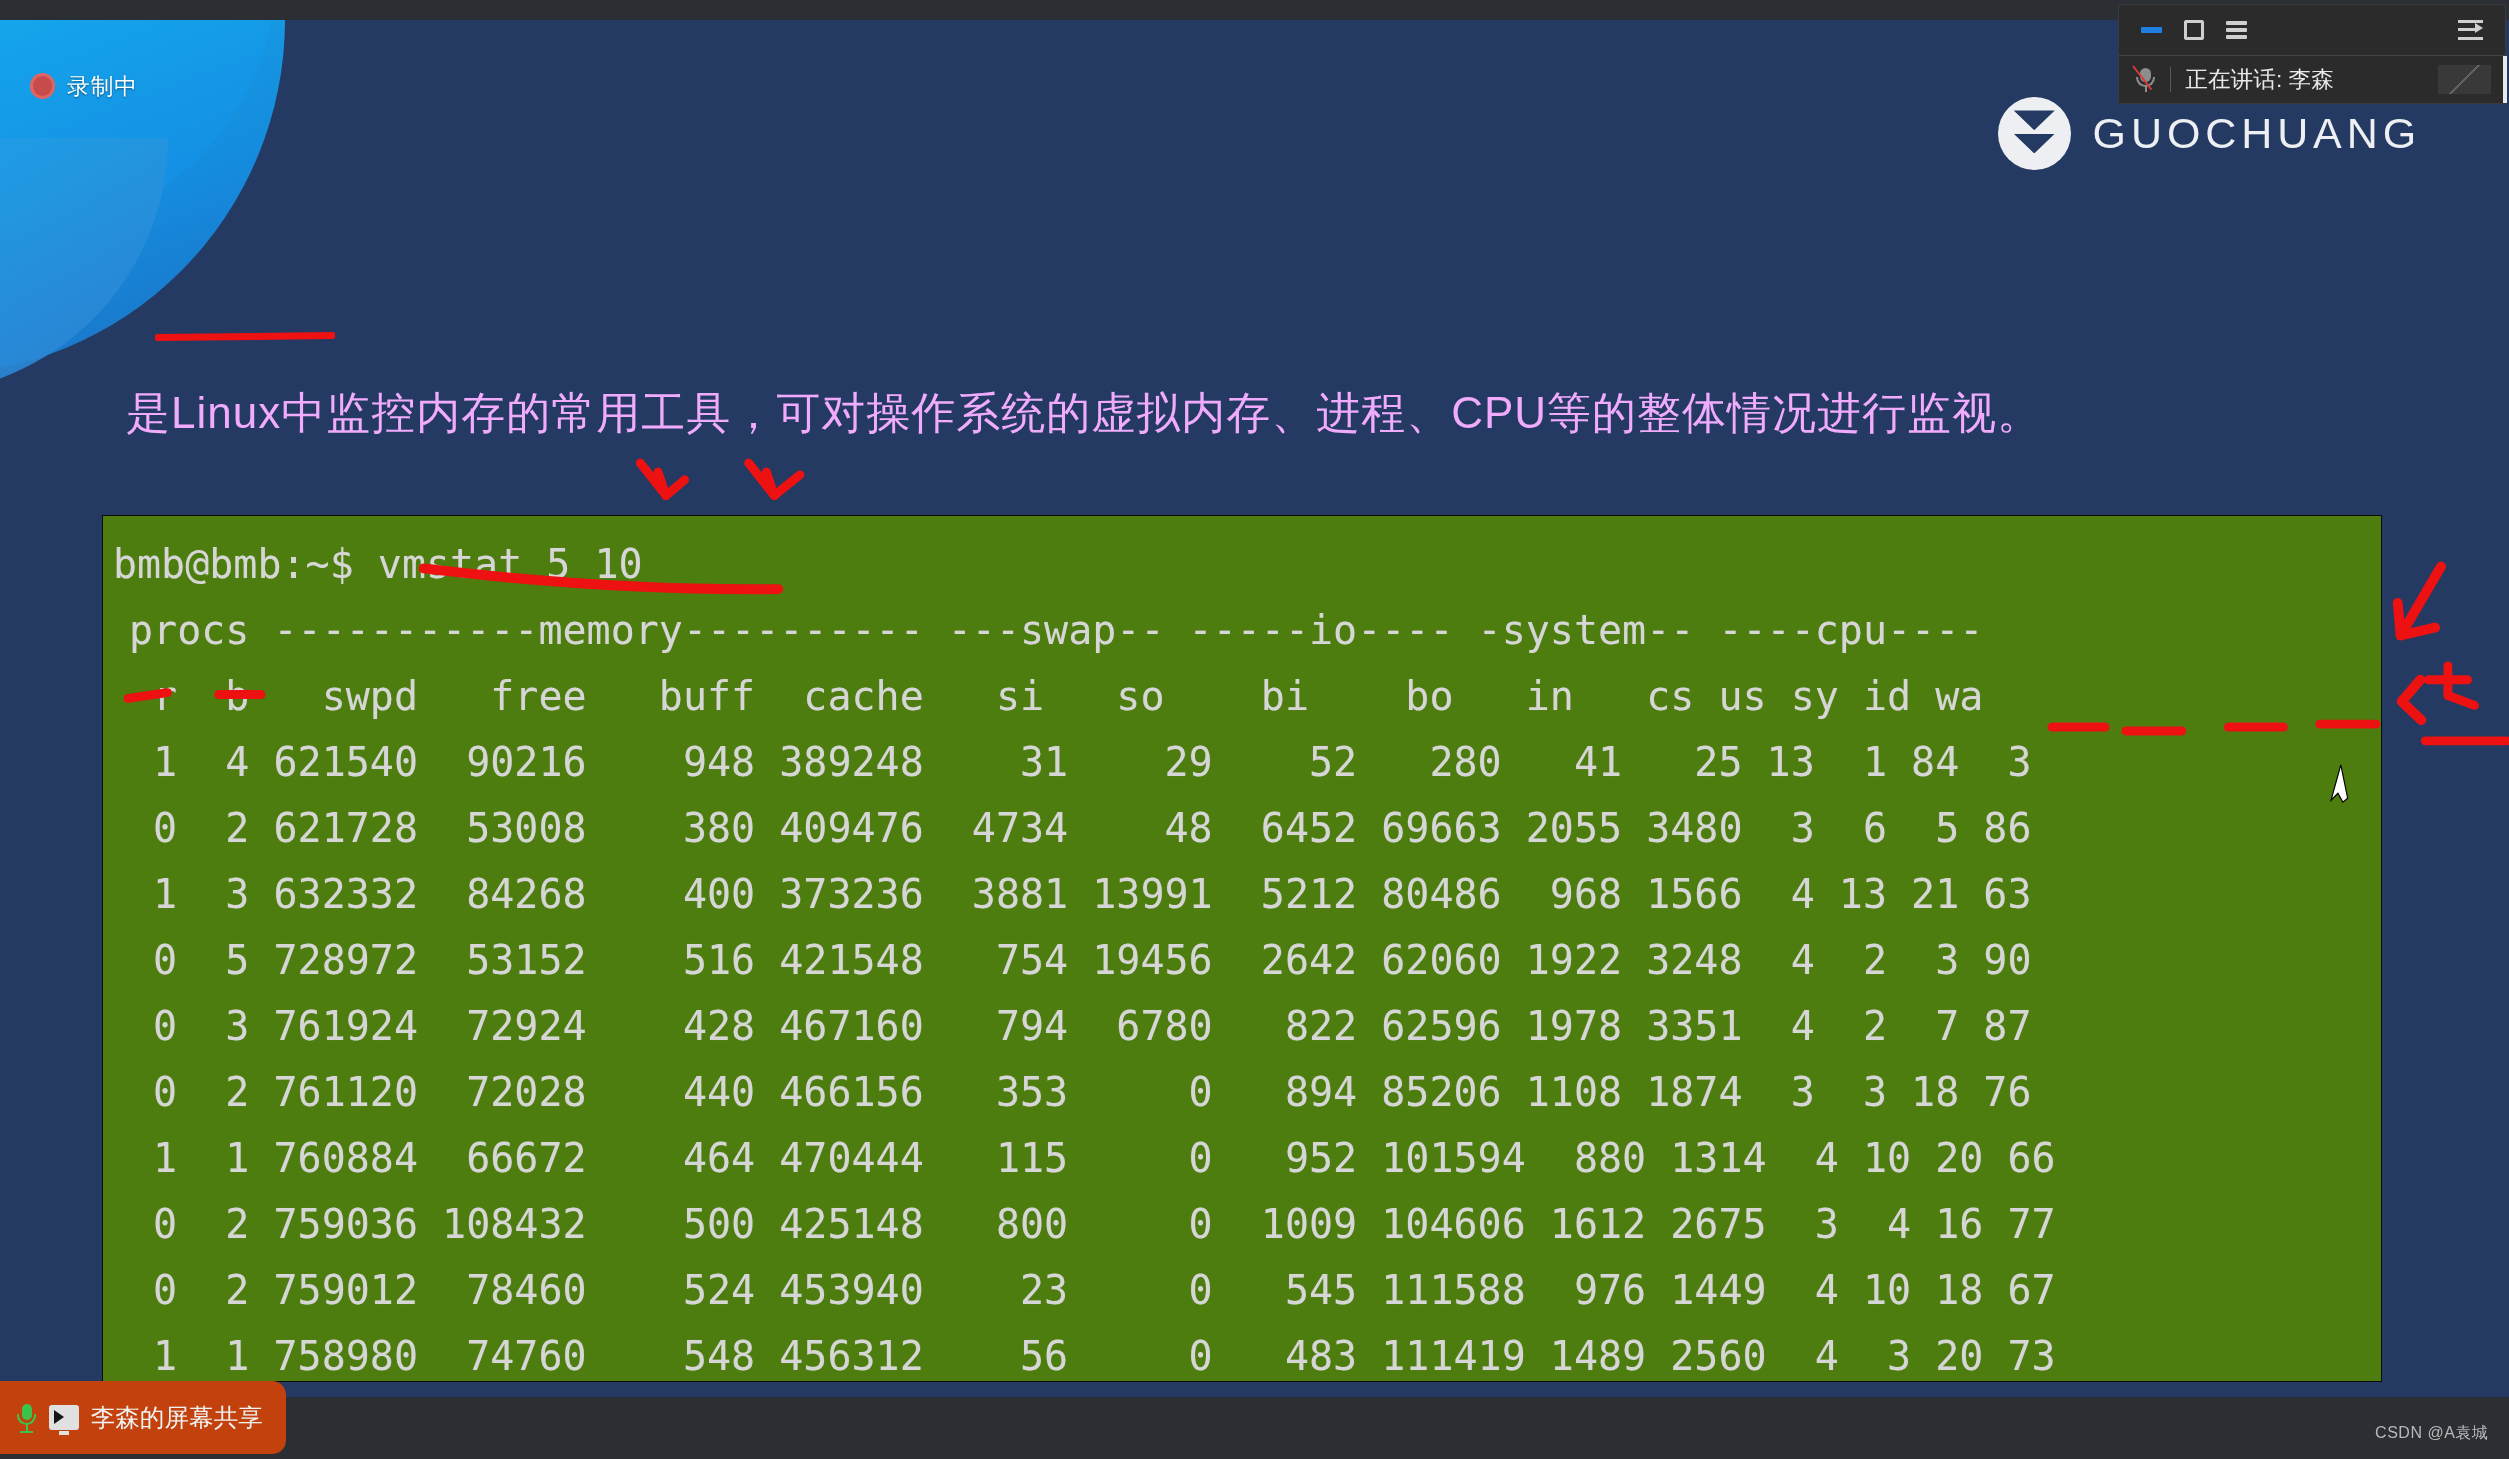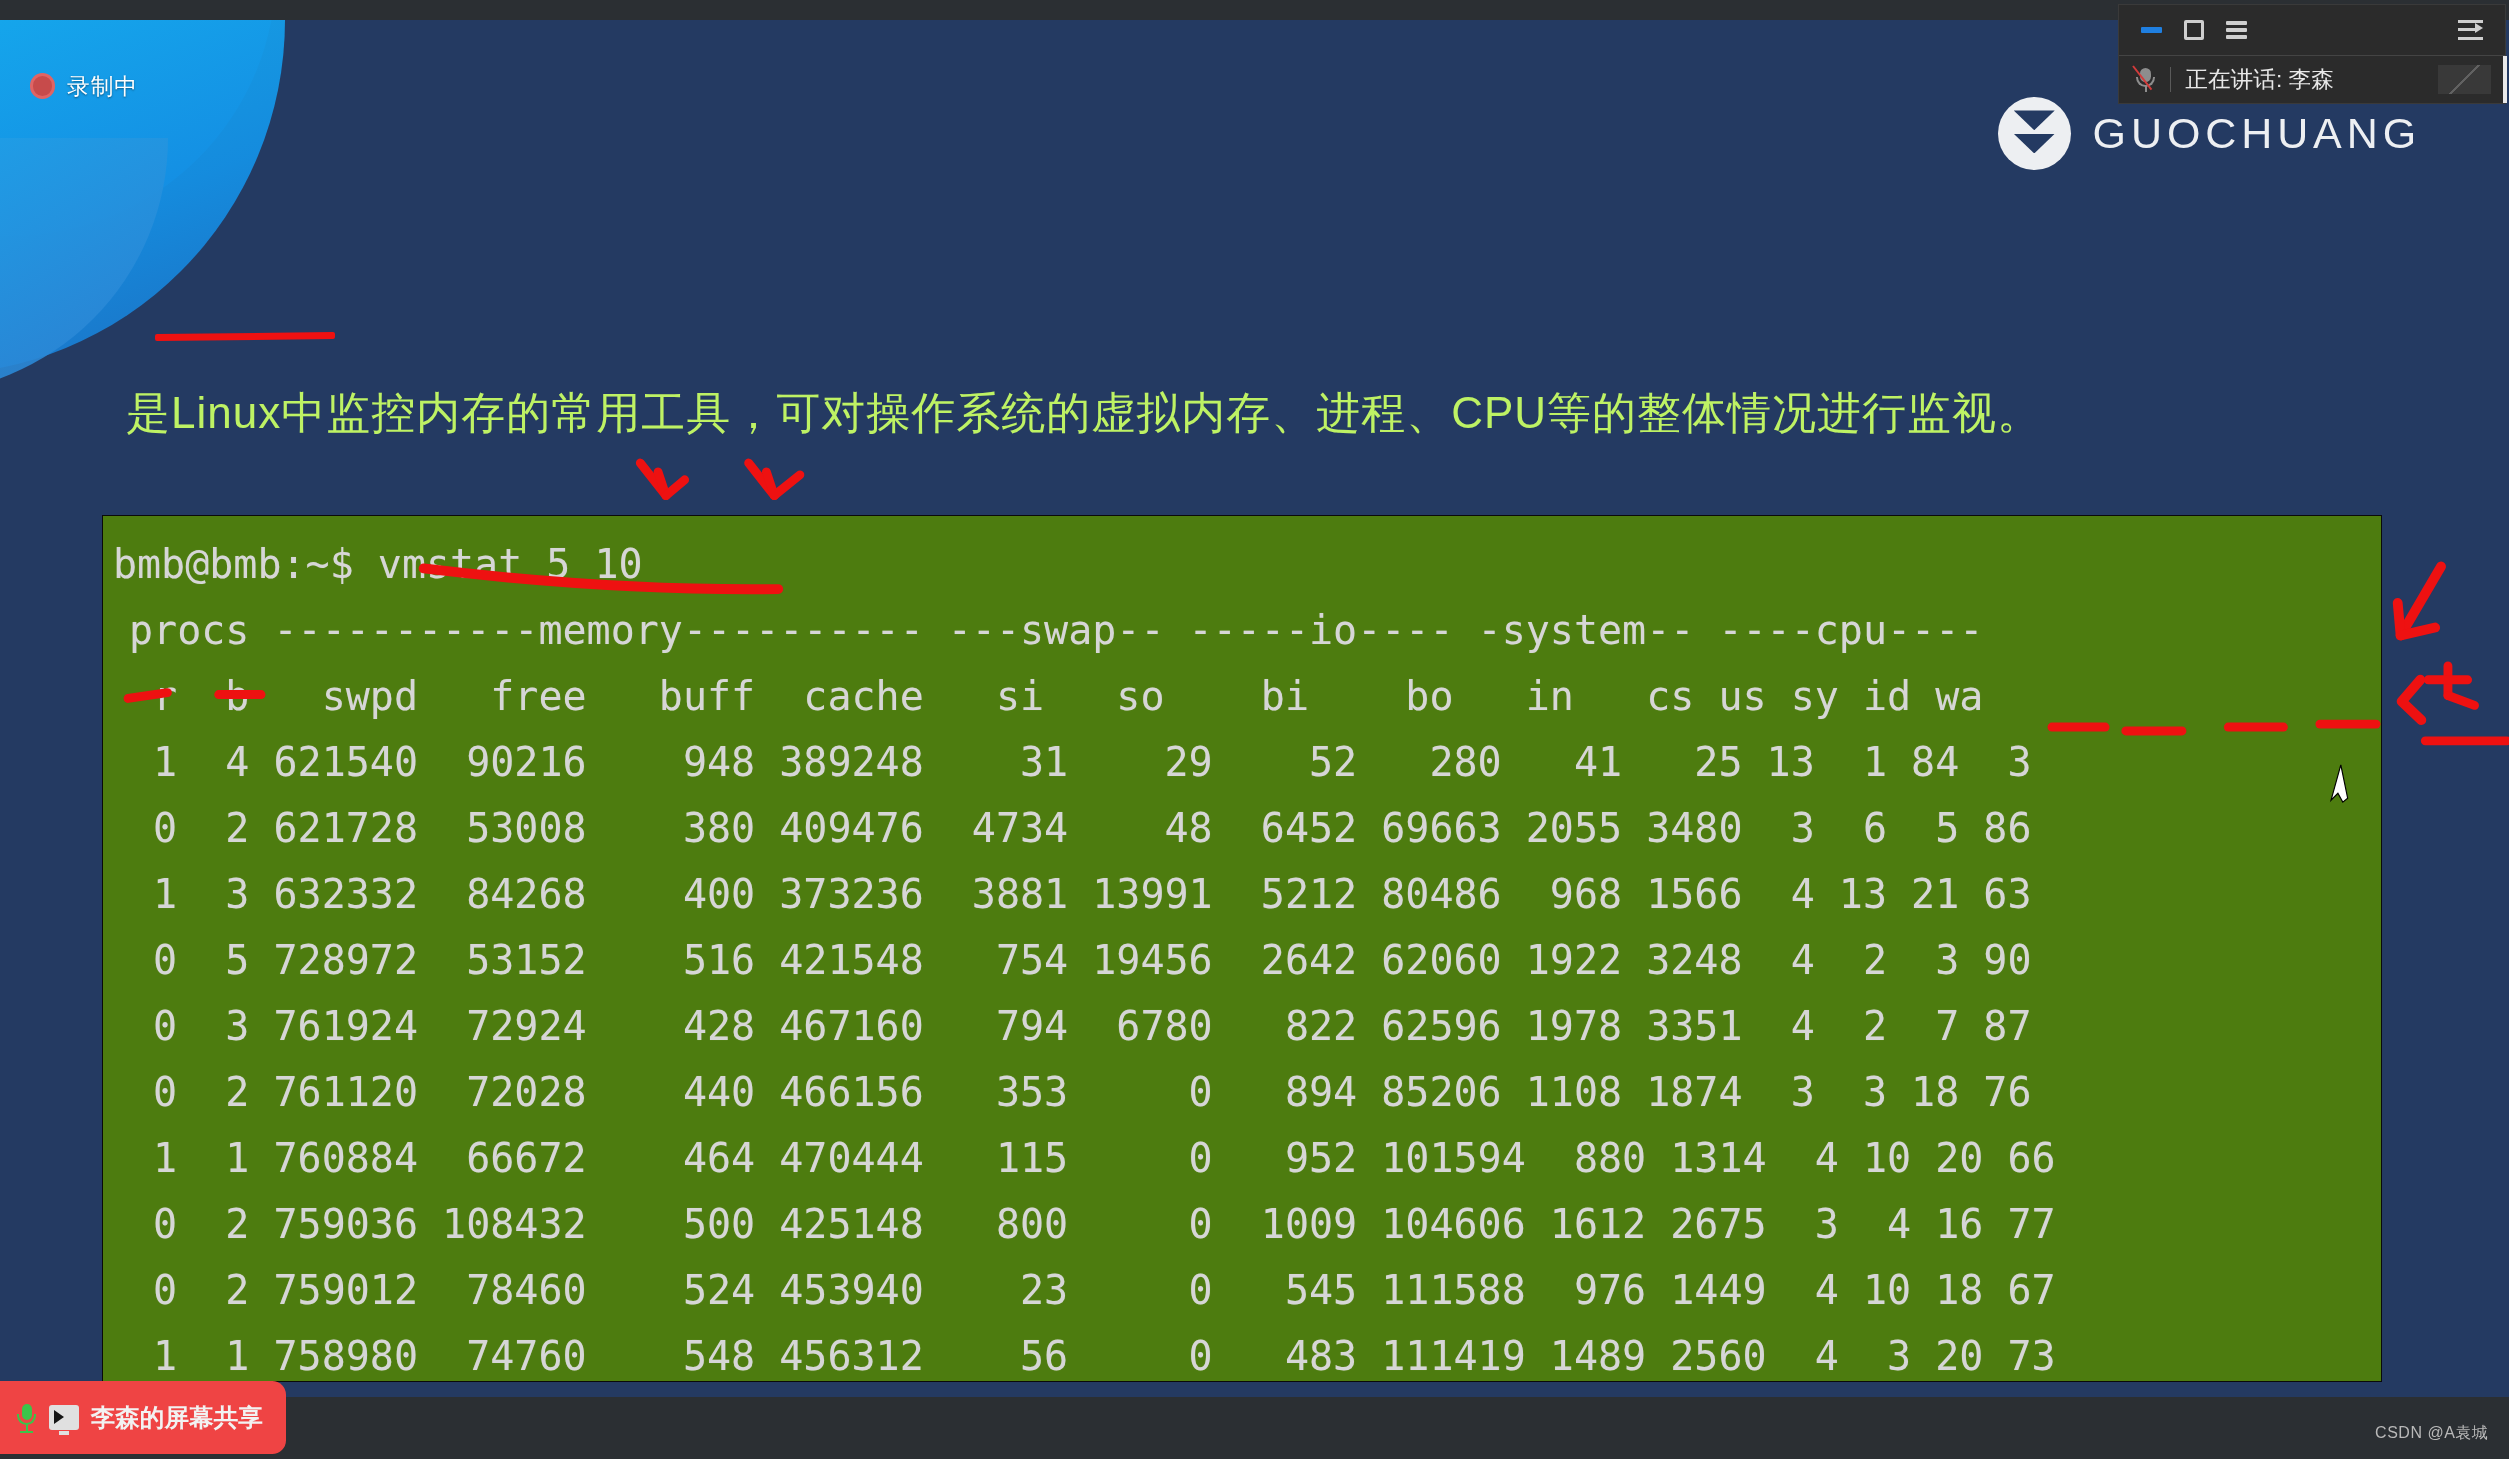--- a/index.html
+++ b/index.html
@@ -101,21 +101,21 @@
   .title-underline {
     position: absolute; left: 155px; top: 313px;
     width: 180px; height: 6.9px; background: #ee1111;
     border-radius: 2px;
     transform: skewY(-0.6deg);
   }
 
   
   .desc {
     position: absolute; left: 126px; top: 364px;
-    color: #bef264; font-size: 44px; letter-spacing: 1px;
+    color: #f0abfc; font-size: 44px; letter-spacing: 1px;
     white-space: nowrap;
   }
 
   
   .terminal {
     position: absolute; left: 102px; top: 495px;
     width: 2280px; height: 867px;
     background: #4d7c0f;
     padding: 15.8px 0 13.8px 0;
     border: 1px solid #0a0a0a;
@@ -197,25 +197,24 @@
   }
 
   
   .taskbar {
     position: absolute; left: 0; bottom: 0; width: 2510px; height: 63px;
     background: #2b2f33;
   }
   .share-pill {
     position: absolute; left: 0; bottom: 5.9px;
     height: 73px; min-width: 197px;
-    background: #ef4444;
+    background: #c2410c;
     border-radius: 0 13.8px 13.8px 0;
     display: flex; align-items: center; gap: 11.8px;
     padding: 0 23.6px 0 15.8px;
-    font-weight: bold;
   }
   .mic-on { width: 21.7px; height: 33px; position: relative; flex: none; }
   .mic-on .body {
     position: absolute; left: 5.9px; top: 3px; width: 10.8px; height: 15.8px;
     background: #3cc44a; border-radius: 5.9px;
   }
   .mic-on .arc {
     position: absolute; left: 1px; top: 12.8px; width: 19.7px; height: 10.8px;
     border: 2px solid #3cc44a; border-top: none; border-radius: 0 0 11.8px 11.8px;
   }

